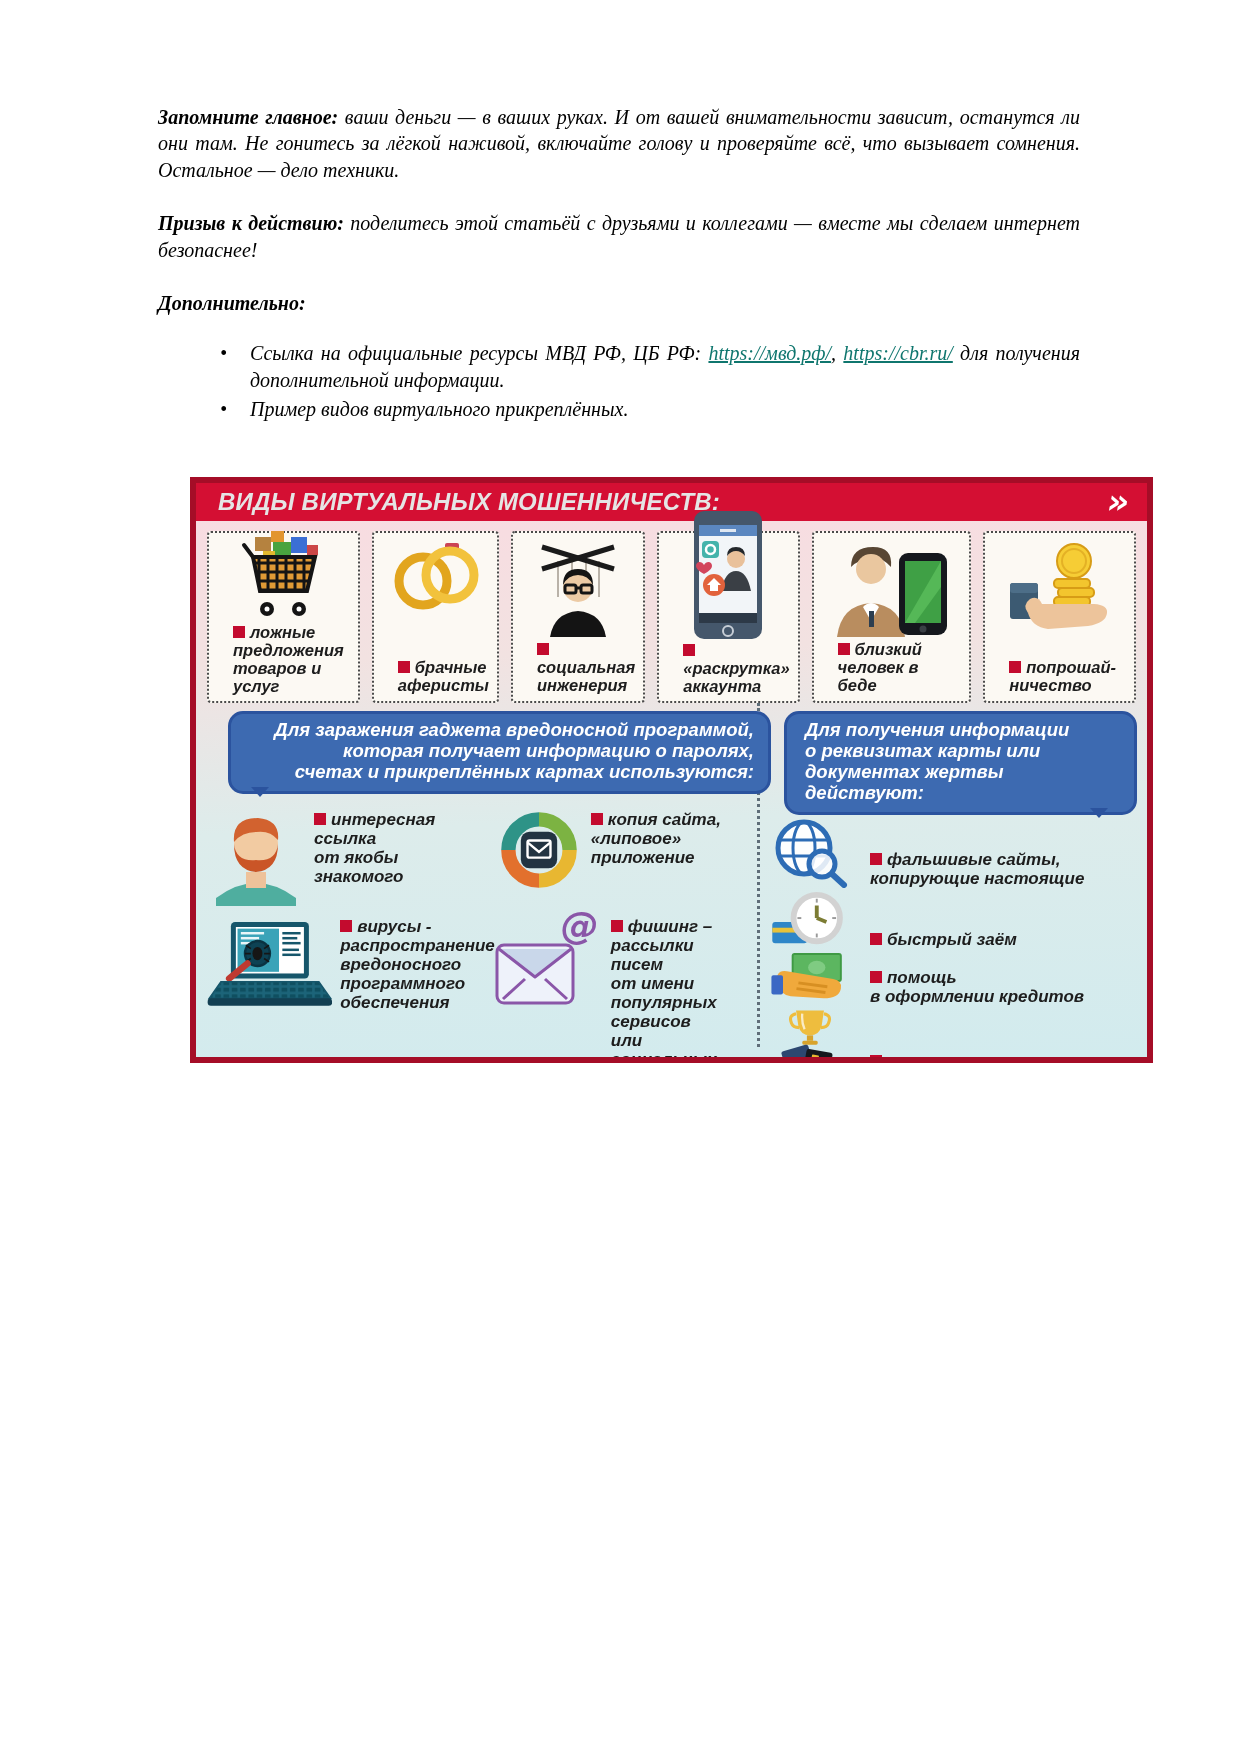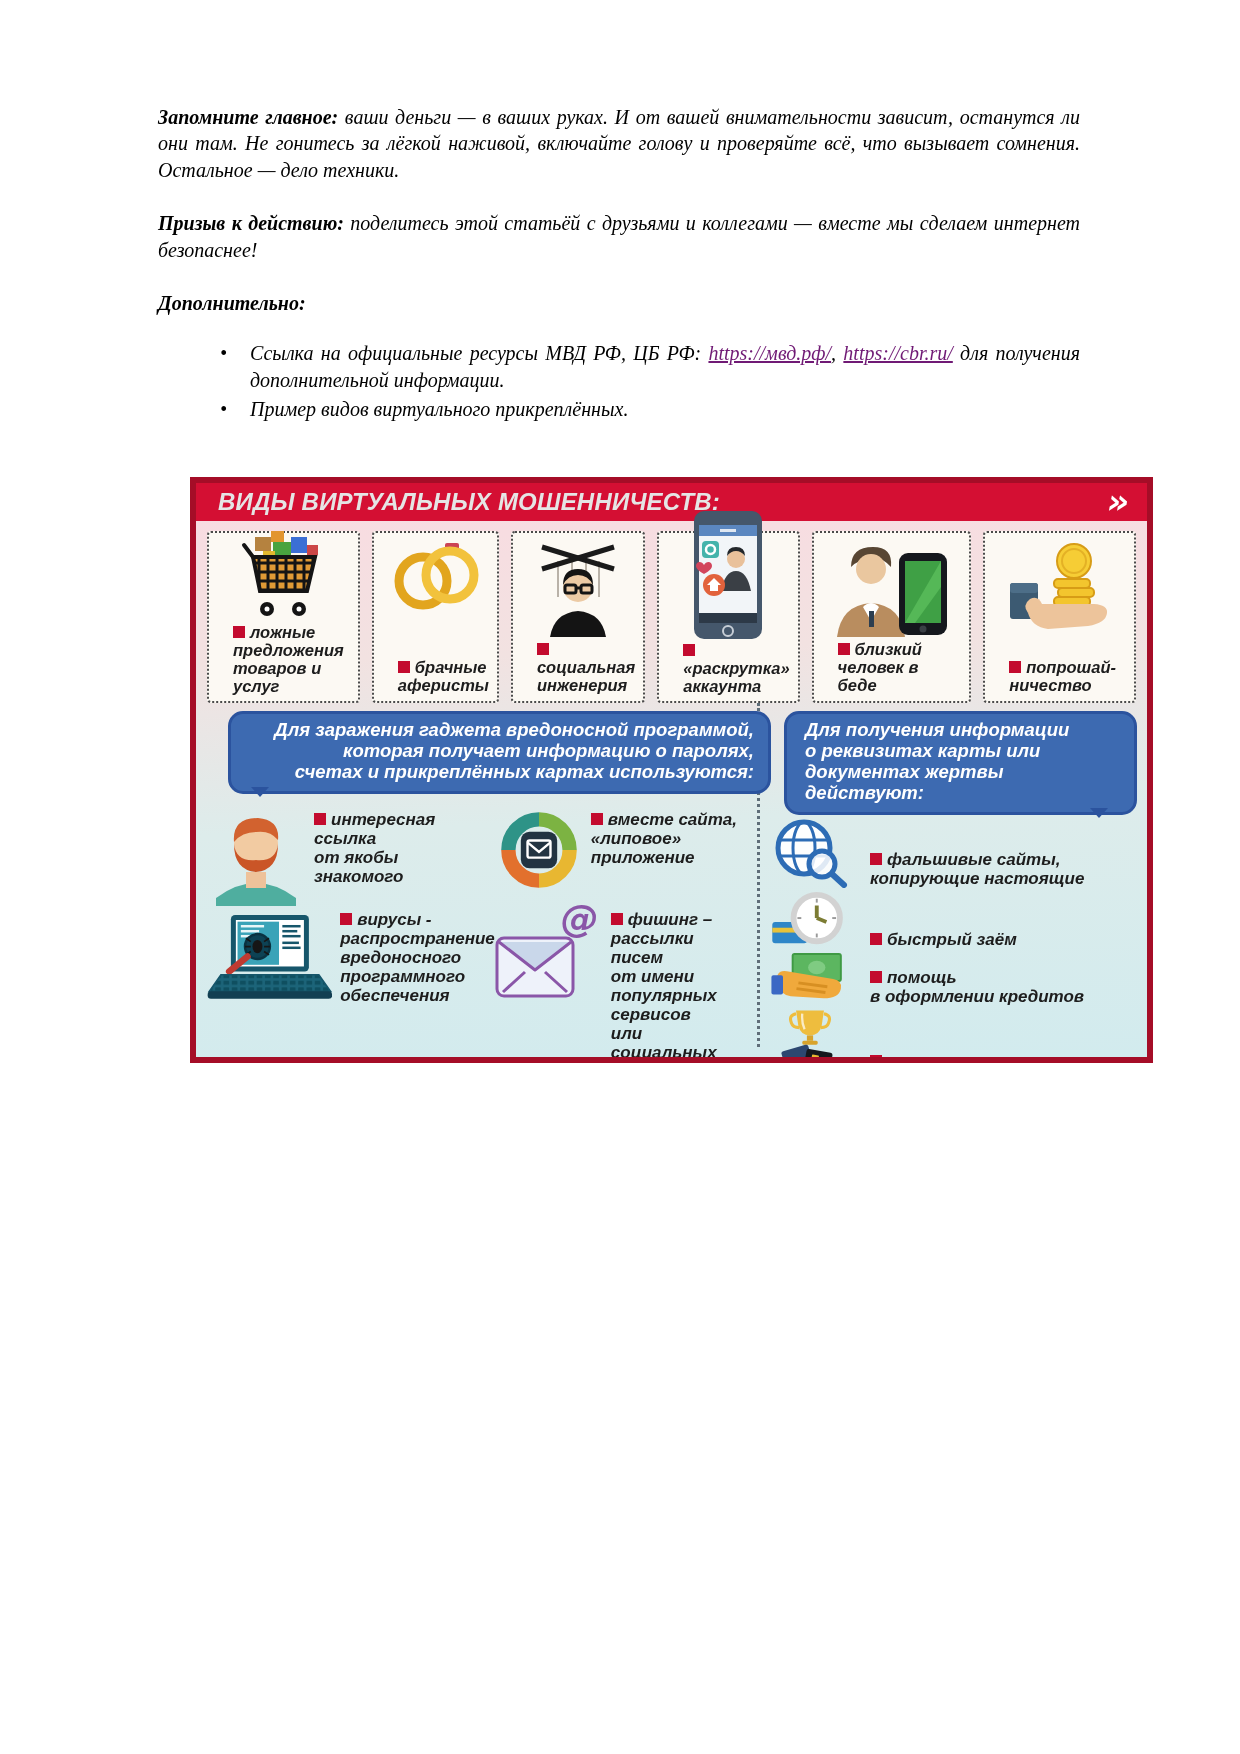--- a/index.html
+++ b/index.html
@@ -6,21 +6,21 @@
   .page{position:relative;width:1240px;height:1754px;background:#ffffff;overflow:hidden;
         font-family:"Liberation Serif", serif;color:#000;font-style:italic;}
   .doc{position:absolute;left:158px;top:104px;width:922px;font-size:20px;line-height:1.32;}
   .para{margin:0;text-align:justify;}
   .para + .para{margin-top:27px;}
   .lead{font-weight:bold;}
   .heading{margin-top:27px;font-weight:bold;}
   ul.blist{margin:24px 0 0 0;padding:0;list-style:none;}
   ul.blist li{position:relative;padding-left:92px;text-align:justify;margin-bottom:3px;}
   ul.blist li::before{content:"\2022";position:absolute;left:62px;top:0;font-size:20px;}
-  a.doclink{color:#701a75;text-decoration:underline;}
+  a.doclink{color:#0f766e;text-decoration:underline;}
 
   
   .info{position:absolute;left:190px;top:477px;width:963px;height:586px;box-sizing:border-box;
         border:6px solid #a50d27;overflow:hidden;
         background:linear-gradient(178deg,#f8dce1 6%,#f2e2e1 30%,#ddeceb 58%,#d2ebee 100%);
         font-family:"Liberation Sans", sans-serif;}
   .banner{height:38px;background:#d40f33;display:flex;align-items:center;padding:0 18px 0 22px;position:relative;z-index:0;}
   .banner-title{color:#e5e5e5;font-weight:800;font-size:24px;letter-spacing:.2px;}
   .banner-chev{margin-left:auto;color:#fff;font-weight:800;font-size:34px;line-height:.8;font-family:"DejaVu Sans",sans-serif;}
   .cards{display:flex;gap:12px;padding:10px 11px 0;height:182px;box-sizing:border-box;}
@@ -36,21 +36,21 @@
   .col-left{width:59.3%;box-sizing:border-box;border-right:3px dotted #5f6e79;padding:8px 6px 4px 10px;}
   .col-right{flex:1;box-sizing:border-box;padding:8px 8px 4px 10px;}
   .bubble{background:#3d6ab1;border:3px solid #2b539e;border-radius:15px;color:#fff;font-weight:700;
           font-size:18.5px;line-height:1.13;padding:6px 14px 8px 18px;position:relative;white-space:pre-line;}
   .bubble::after{content:"";position:absolute;bottom:-15px;border:9px solid transparent;border-top:10px solid #2b539e;}
   .bubble-left{width:505px;margin-left:22px;text-align:right;}
   .bubble-left::after{left:20px;}
   .bubble-right{margin:0 2px 0 14px;}
   .bubble-right::after{right:26px;}
 
-  .lgrid{display:grid;grid-template-columns:53% 47%;margin-top:12px;row-gap:0;}
+  .lgrid{display:grid;grid-template-columns:53% 47%;margin-top:12px;row-gap:7px;}
   .litem{display:flex;align-items:flex-start;gap:8px;}
   .item-label{font-weight:700;font-size:17px;line-height:1.12;color:#1d1d1d;margin-top:4px;}
   .rrow{display:flex;align-items:flex-end;gap:20px;margin-top:3px;}
   .rrow:first-of-type{margin-top:8px;}
   .ricon{width:80px;display:flex;justify-content:center;flex:0 0 auto;}
   .at-glyph{position:absolute;font-family:"DejaVu Sans",sans-serif;font-weight:bold;color:#8a56a8;font-size:38px;line-height:1;}
   .rel{position:relative;}
 </style>
 </head>
 <body>
@@ -215,21 +215,21 @@
               <g fill="none" stroke-width="15">
                 <path d="M46 14 A32 32 0 0 1 78 46" stroke="#7cb342"></path>
                 <path d="M78 46 A32 32 0 0 1 46 78" stroke="#e8b731"></path>
                 <path d="M46 78 A32 32 0 0 1 14 46" stroke="#e2702d"></path>
                 <path d="M14 46 A32 32 0 0 1 46 14" stroke="#2e9387"></path>
               </g>
               <rect x="27" y="27" width="38" height="38" rx="9" fill="#223442"></rect>
               <rect x="34" y="36" width="24" height="18" rx="2" fill="none" stroke="#fff" stroke-width="2.5"></rect>
               <path d="M34 38 L46 48 L58 38" fill="none" stroke="#fff" stroke-width="2.5"></path>
             </svg>
-            <div class="item-label"><span class="sq"></span><span class="wrap">вместе сайта,
+            <div class="item-label"><span class="sq"></span><span class="wrap">копия сайта,
 «липовое»
 приложение</span></div>
           </div>
 
           <div class="litem">
             <svg width="134" height="106" viewBox="0 0 152 110">
               <defs>
                   <pattern id="keys" width="10" height="8" patternUnits="userSpaceOnUse">
                     <rect width="10" height="8" fill="#1c6479"></rect>
                     <rect x="1" y="1" width="7" height="5" rx="1" fill="#0f4f60"></rect>

